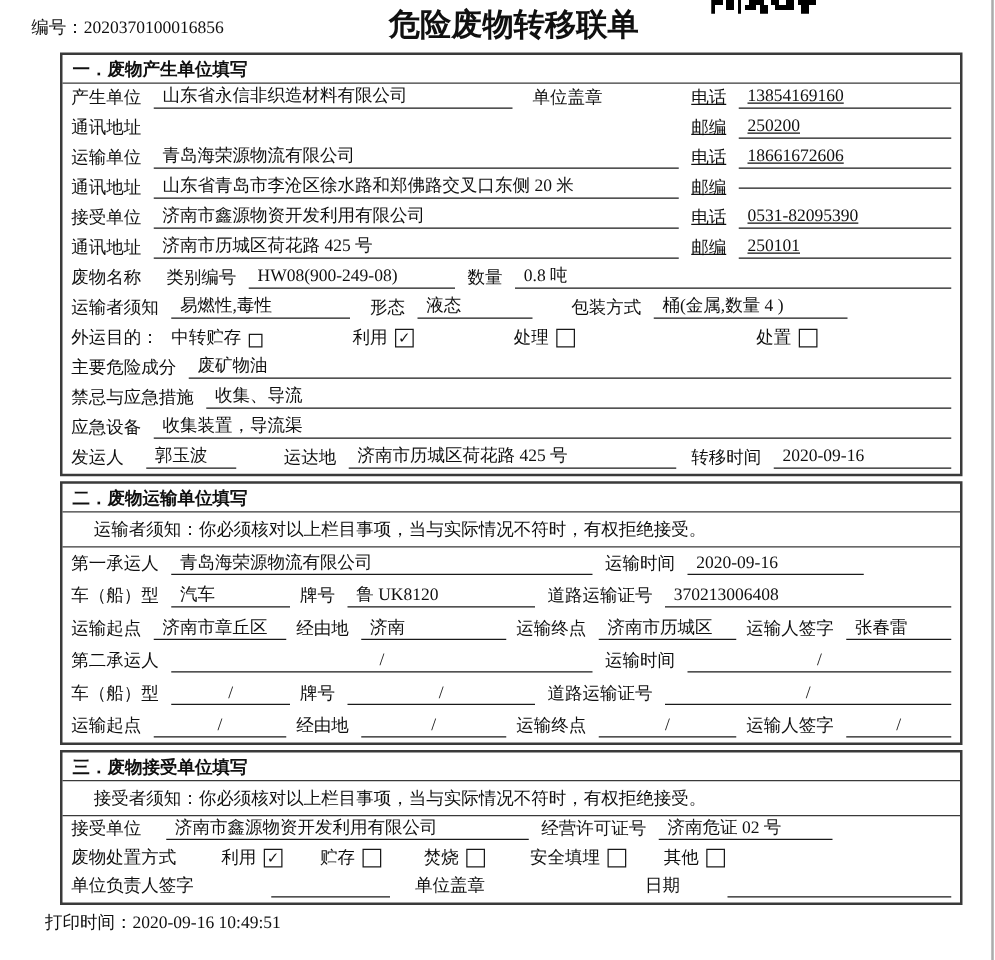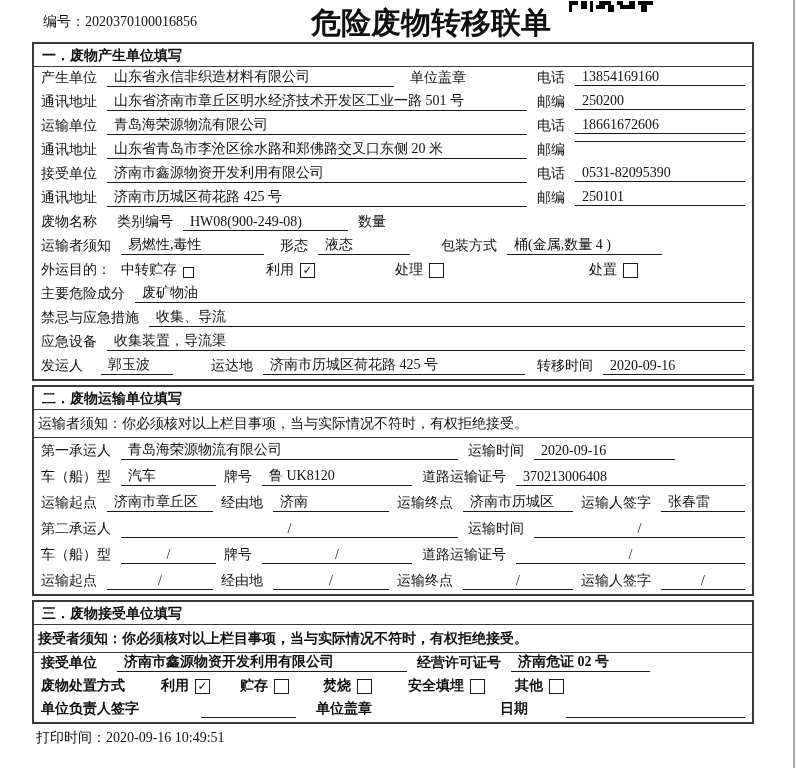--- a/index.html
+++ b/index.html
@@ -1,37 +1,37 @@
 <!DOCTYPE html>
 <html><head>
 <meta charset="utf-8">
 <style>
   html,body{margin:0;padding:0;background:#fff;}
   .doc{position:relative;width:796px;height:768px;background:#fff;overflow:hidden;
        font-family:"Liberation Serif","DejaVu Serif",serif;font-size:14px;color:#101010;}
-  .serial{position:absolute;left:43px;top:13px;white-space:nowrap;}
-  .title{position:absolute;left:311px;top:3px;font-size:30px;font-weight:700;white-space:nowrap;
+  .serial{position:absolute;left:25px;top:13px;white-space:nowrap;}
+  .title{position:absolute;left:311px;top:3px;font-size:25px;font-weight:700;white-space:nowrap;
          font-family:"Liberation Sans","DejaVu Sans",sans-serif;}
   .qr{position:absolute;left:569px;top:0;}
   .edge{position:absolute;right:1px;top:0;width:2px;height:100%;background:#ababab;}
-  .box{margin-left:32px;width:722px;border:2px solid #3a3a3a;box-sizing:border-box;background:#fff;}
+  .box{margin-left:48px;width:722px;border:2px solid #3a3a3a;box-sizing:border-box;background:#fff;}
   .b1{margin-top:42px;} .b2{margin-top:4px;} .b3{margin-top:4px;}
   .sec-h{height:23px;line-height:21px;padding:1px 8px 0;font-weight:700;font-size:14px;
          border-bottom:1px solid #3a3a3a;box-sizing:border-box;
          font-family:"Liberation Sans","DejaVu Sans",sans-serif;}
   .r{display:flex;align-items:flex-end;padding:0 7px 4px 7px;box-sizing:border-box;}
-  .b1 .r{height:24px;} .b2 .r{height:26px;} .b3 .r{height:23px;font-weight:bold;}
-  .r.notice{height:28px;border-bottom:1px solid #3a3a3a;align-items:center;padding:0 4px;}
+  .b1 .r{height:24px;} .b2 .r{height:26px;} .b3 .r{height:23px;}
+  .r.notice{height:28px;border-bottom:1px solid #3a3a3a;align-items:center;padding:0 25px;}
   .l{white-space:nowrap;margin-right:10px;flex-shrink:0;}
   .v{border-bottom:1.5px solid #1a1a1a;padding:0 4px 0 7px;white-space:nowrap;
      box-sizing:border-box;flex-shrink:0;overflow:hidden;}
   .f{flex:1 1 auto;}
   .c{text-align:center;padding:0;}
   .lp{display:flex;flex:1;align-items:flex-end;margin-right:10px;min-width:0;}
-  .rp{display:flex;width:208px;align-items:flex-start;flex-shrink:0;}
+  .rp{display:flex;width:208px;align-items:center;flex-shrink:0;text-decoration:underline;}
   .cb{width:13px;height:13px;border:1px solid #1a1a1a;margin-left:6px;margin-bottom:1px;
       flex-shrink:0;font-size:12px;line-height:13px;text-align:center;box-sizing:content-box;
       font-family:"DejaVu Sans","Liberation Sans",sans-serif;}
   .cb.sm{width:9px;height:9px;line-height:9px;font-size:8px;}
   .footer{margin:5px 0 0 36px;white-space:nowrap;}
 </style>
 </head>
 <body>
 
 <div class="doc">
@@ -69,21 +69,20 @@
       </div>
       <div class="rp">
         <span class="l">电话</span>
         <span class="v f">13854169160</span>
       </div>
     </div>
 
     <div class="r">
       <div class="lp">
         <span class="l">通讯地址</span>
-        <span class="v f">山东省济南市章丘区明水经济技术开发区工业一路 501 号</span>
       </div>
       <div class="rp">
         <span class="l">邮编</span>
         <span class="v f">250200</span>
       </div>
     </div>
 
     <div class="r">
       <div class="lp">
         <span class="l">运输单位</span>
@@ -126,20 +125,21 @@
         <span class="l">邮编</span>
         <span class="v f">250101</span>
       </div>
     </div>
 
     <div class="r">
       <span class="l">废物名称</span>
       <span class="l" style="margin-left:10px">类别编号</span>
       <span class="v" style="width:165px">HW08(900-249-08)</span>
       <span class="l" style="margin-left:10px">数量</span>
+      <span class="v f">0.8 吨</span>
     </div>
 
     <div class="r">
       <span class="l">运输者须知</span>
       <span class="v" style="width:143px">易燃性,毒性</span>
       <span class="l" style="margin-left:16px">形态</span>
       <span class="v" style="width:92px">液态</span>
       <span class="l" style="margin-left:31px">包装方式</span>
       <span class="v" style="width:155px">桶(金属,数量 4 )</span>
     </div>

